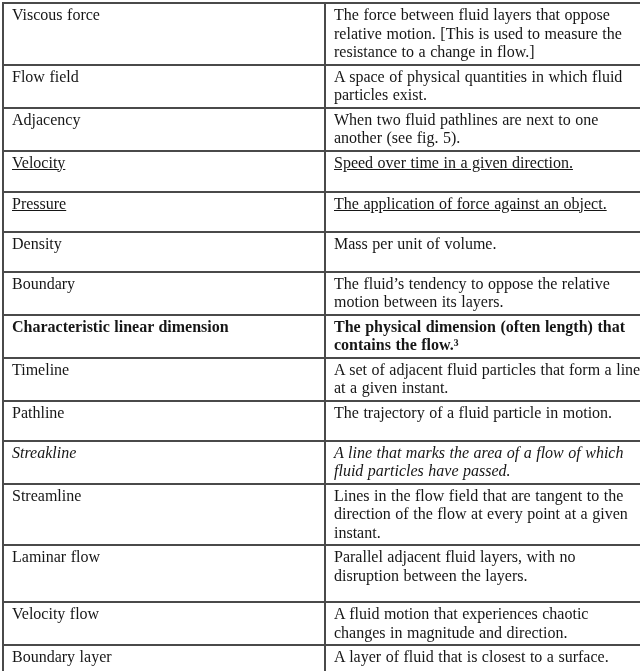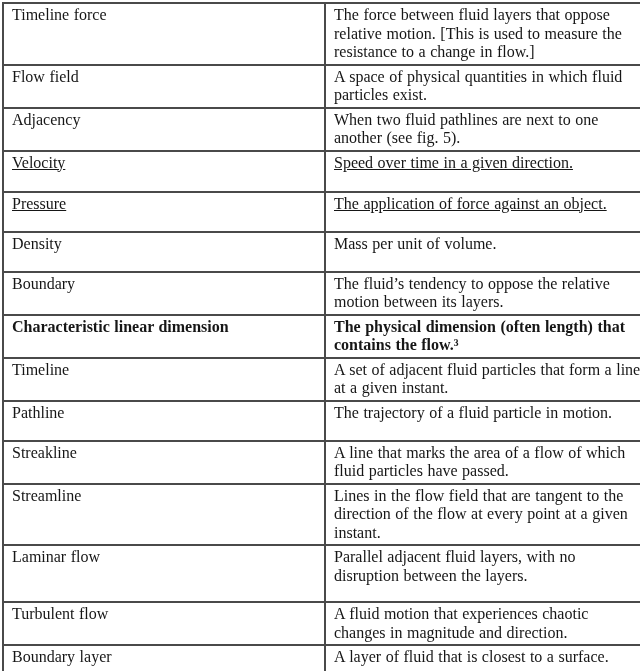--- a/index.html
+++ b/index.html
@@ -40,35 +40,35 @@
   tr:nth-child(1)  td { height: 50px; }
   tr:nth-child(2)  td { height: 33px; margin-left: 28px; }
   tr:nth-child(3)  td { height: 34px; }
   tr:nth-child(4)  td { height: 35px; text-decoration: underline; }
   tr:nth-child(5)  td { height: 34px; text-decoration: underline; }
   tr:nth-child(6)  td { height: 34px; }
   tr:nth-child(7)  td { height: 35px; }
   tr:nth-child(8)  td { height: 34px; font-weight: bold; }
   tr:nth-child(9)  td { height: 35px; }
   tr:nth-child(10) td { height: 34px; }
-  tr:nth-child(11) td { height: 34px; }
+  tr:nth-child(11) td { height: 34px; font-style: italic; }
   tr:nth-child(12) td { height: 52px; border-radius: 15px; }
   tr:nth-child(13) td { height: 51px; margin-left: 25px; }
   tr:nth-child(14) td { height: 34px; }
   tr:nth-child(15) td { height: 41px; }
   tr:nth-child(16) td { height: 32px; }
 </style>
 </head>
 <body>
 
 <div class="page">
   <table class="glossary">
     <tbody>
       <tr>
-        <td class="term-col">Timeline force</td>
+        <td class="term-col">Viscous force</td>
         <td class="def-col">The force between fluid layers that oppose relative motion. [This is used to measure the resistance to a change in flow.]</td>
       </tr>
       <tr>
         <td class="term-col">Flow field</td>
         <td class="def-col">A space of physical quantities in which fluid particles exist.</td>
       </tr>
       <tr>
         <td class="term-col">Adjacency</td>
         <td class="def-col">When two fluid pathlines are next to one another (see fig. 5).</td>
       </tr>
@@ -106,21 +106,21 @@
       </tr>
       <tr>
         <td class="term-col">Streamline</td>
         <td class="def-col">Lines in the flow field that are tangent to the direction of the flow at every point at a given instant.</td>
       </tr>
       <tr>
         <td class="term-col">Laminar flow</td>
         <td class="def-col">Parallel adjacent fluid layers, with no disruption between the layers.</td>
       </tr>
       <tr>
-        <td class="term-col">Turbulent flow</td>
+        <td class="term-col">Velocity flow</td>
         <td class="def-col">A fluid motion that experiences chaotic changes in magnitude and direction.</td>
       </tr>
       <tr>
         <td class="term-col">Boundary layer</td>
         <td class="def-col">A layer of fluid that is closest to a surface.</td>
       </tr>
 
     </tbody>
   </table>
 </div>

